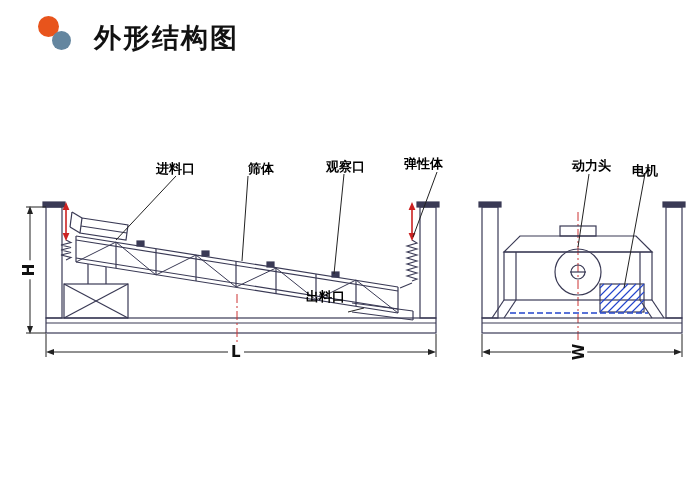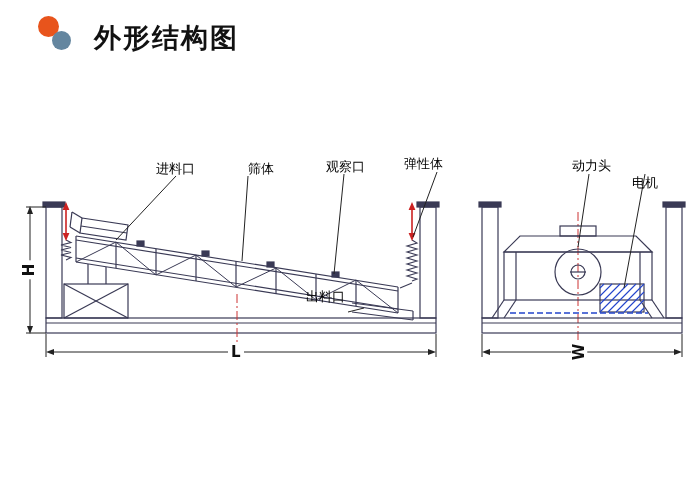--- a/index.html
+++ b/index.html
@@ -3,21 +3,21 @@
 <meta charset="utf-8">
 <style>
   html,body{margin:0;padding:0;background:#fff;}
   .stage{position:relative;width:700px;height:364px;background:#fff;overflow:hidden;
          font-family:"DejaVu Sans",sans-serif;}
   .logo-circle{position:absolute;border-radius:50%;}
   .logo-orange{left:38px;top:16px;width:21px;height:21px;background:#e8541c;}
   .logo-blue{left:52px;top:31px;width:19px;height:19px;background:#64869f;}
   .page-title{position:absolute;left:94px;top:20px;font-size:27px;font-weight:bold;
               color:#111;letter-spacing:2px;}
-  .lbl{position:absolute;font-size:13px;font-weight:normal;color:#000;white-space:nowrap;}
+  .lbl{position:absolute;font-size:13px;font-weight:bold;color:#000;white-space:nowrap;}
   .dim{position:absolute;font-size:15px;font-weight:bold;color:#111;background:#fff;
        padding:0 3px;line-height:16px;}
   .rot{transform:rotate(-90deg);transform-origin:center center;}
   .svg-layer{position:absolute;left:0;top:0;}
   .watermark-text{position:absolute;left:496px;top:394px;font-size:46px;font-weight:bold;
                   color:#d4d4d4;letter-spacing:3px;white-space:nowrap;}
   .watermark-strip{position:absolute;left:500px;top:452px;width:188px;height:6px;
                    background:repeating-linear-gradient(90deg,#e2e2e2 0 5px,transparent 5px 8px);}
 </style>
 </head>
@@ -181,21 +181,21 @@
       <circle cx="464" cy="426" r="23" stroke="#d0d0d0" stroke-width="7" stroke-dasharray="112 33" transform="rotate(-35 464 426)"></circle>
       <polygon points="478,442 500,456 486,438" fill="#d0d0d0"></polygon>
     </g>
   </svg>
 
   <div class="lbl" style="left:156px;top:160px">进料口</div>
   <div class="lbl" style="left:248px;top:160px">筛体</div>
   <div class="lbl" style="left:326px;top:158px">观察口</div>
   <div class="lbl" style="left:404px;top:155px">弹性体</div>
   <div class="lbl" style="left:572px;top:157px">动力头</div>
-  <div class="lbl" style="left:632px;top:174px">电机</div>
+  <div class="lbl" style="left:632px;top:162px">电机</div>
   <div class="lbl" style="left:306px;top:288px">出料口</div>
 
   <div class="dim rot" style="left:20px;top:262px">H</div>
   <div class="dim" style="left:228px;top:344px">L</div>
   <div class="dim rot" style="left:568px;top:344px">W</div>
 
   <div class="watermark-strip"></div>
 
 </div>
 

